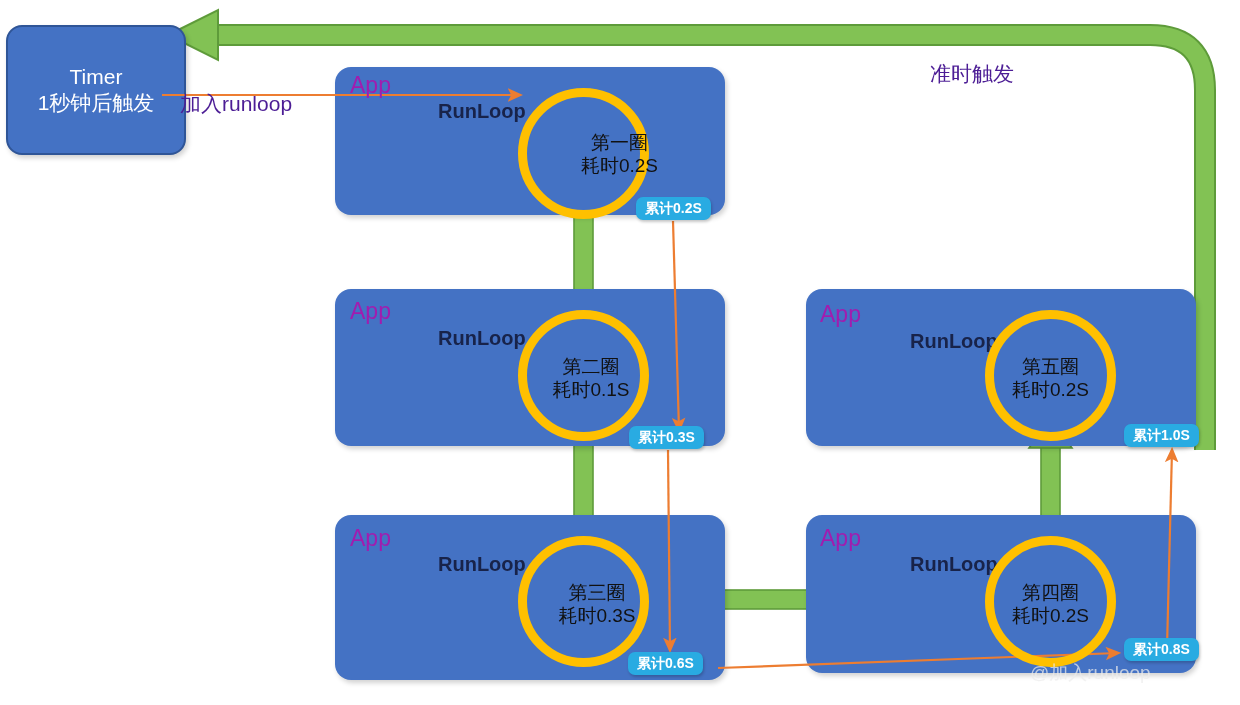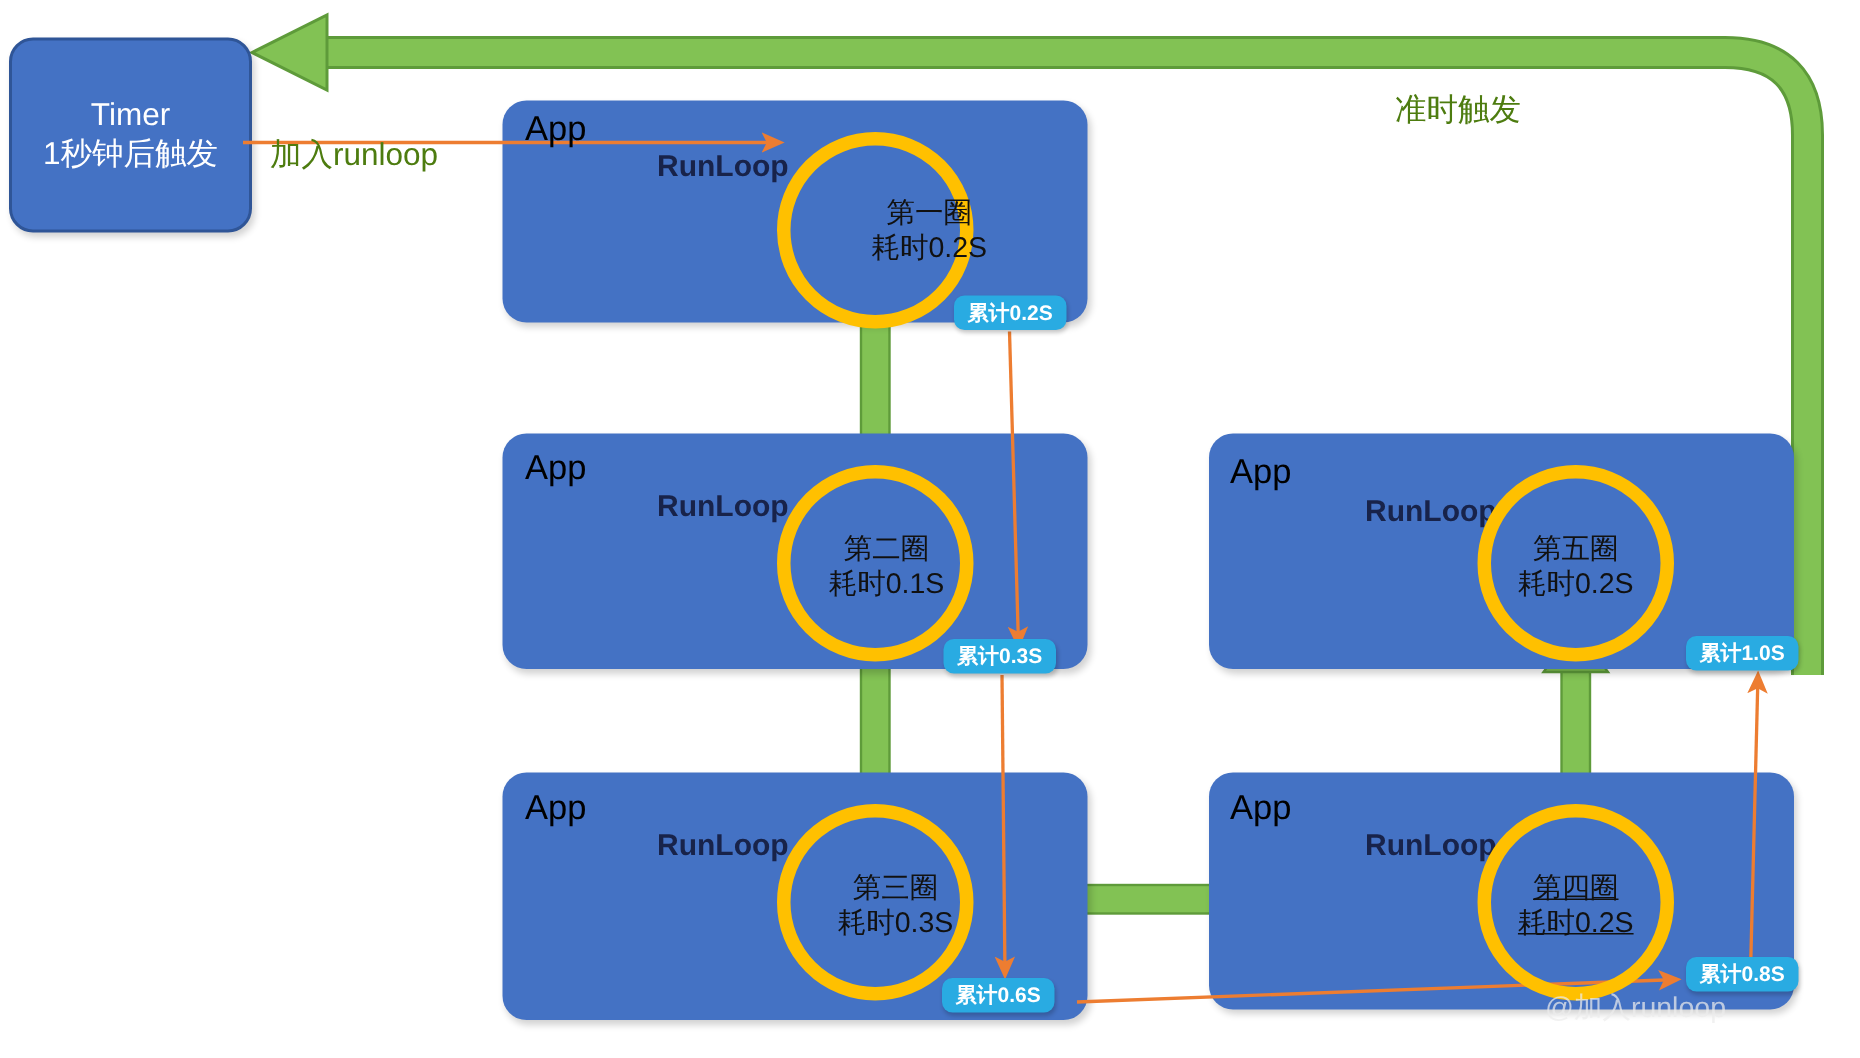--- a/index.html
+++ b/index.html
@@ -46,21 +46,21 @@
     justify-content: center;
     text-align: center;
     color: #ffffff;
     font-size: 21px;
     line-height: 1.22;
     padding: 4px 8px;
     box-sizing: border-box;
   }
   .app-label {
     position: absolute;
-    color: #000000;
+    color: #a21caf;
     font-size: 23px;
     line-height: 1;
     white-space: nowrap;
   }
   .runloop-label {
     position: absolute;
     color: #18234a;
     font-size: 20px;
     font-weight: bold;
     line-height: 1;
@@ -89,21 +89,21 @@
     font-weight: bold;
     border-radius: 7px;
     padding: 4px 9px;
     line-height: 1.05;
     white-space: nowrap;
     box-shadow: 1px 2px 3px rgba(0,0,0,0.2);
     box-sizing: border-box;
   }
   .plain-label {
     position: absolute;
-    color: #4d7c0f;
+    color: #4c1d95;
     font-size: 21px;
     line-height: 1;
     white-space: nowrap;
   }
   .watermark {
     position: absolute;
     color: rgba(235,235,235,0.72);
     font-size: 19px;
     line-height: 1;
     white-space: nowrap;
@@ -144,21 +144,21 @@
     </g>
 
     <g>
       <rect x="1041" y="440" width="19" height="115" fill="#82C254" stroke="#5E9B3A" stroke-width="1.6"></rect>
       <path d="M1029,448 L1072,448 L1050.5,419 Z" fill="#82C254" stroke="#5E9B3A" stroke-width="1.6"></path>
     </g>
   </svg>
 
   <div id="box-layer" style="position:absolute;left:0;top:0;width:1240px;height:705px;z-index:2;">
 
-    <div class="timer-box" style="left:6px;top:25px;width:162px;height:130px;">
+    <div class="timer-box" style="left:6px;top:25px;width:180px;height:130px;">
       <div>
         <div>Timer</div>
         <div>1秒钟后触发</div>
       </div>
     </div>
 
     <div class="app-box" style="left:335px;top:67px;width:390px;height:148px;"></div>
 
     <div class="app-box" style="left:335px;top:289px;width:390px;height:157px;"></div>
 
@@ -225,21 +225,21 @@
     <div class="loop-circle" style="left:518px;top:536px;width:131px;height:131px;"></div>
     <div class="loop-text" style="left:519px;top:581px;width:156px;">
       <div>第三圈</div>
       <div>耗时0.3S</div>
     </div>
     <div class="badge" style="left:628px;top:652px;">累计0.6S</div>
 
     <div class="app-label" style="left:820px;top:527px;">App</div>
     <div class="runloop-label" style="left:910px;top:554px;">RunLoop</div>
     <div class="loop-circle" style="left:985px;top:536px;width:131px;height:131px;"></div>
-    <div class="loop-text" style="left:986px;top:581px;width:129px;text-decoration:underline;">
+    <div class="loop-text" style="left:986px;top:581px;width:129px;">
       <div>第四圈</div>
       <div>耗时0.2S</div>
     </div>
     <div class="badge" style="left:1124px;top:638px;">累计0.8S</div>
 
     <div class="app-label" style="left:820px;top:303px;">App</div>
     <div class="runloop-label" style="left:910px;top:331px;">RunLoop</div>
     <div class="loop-circle" style="left:985px;top:310px;width:131px;height:131px;"></div>
     <div class="loop-text" style="left:986px;top:355px;width:129px;">
       <div>第五圈</div>

